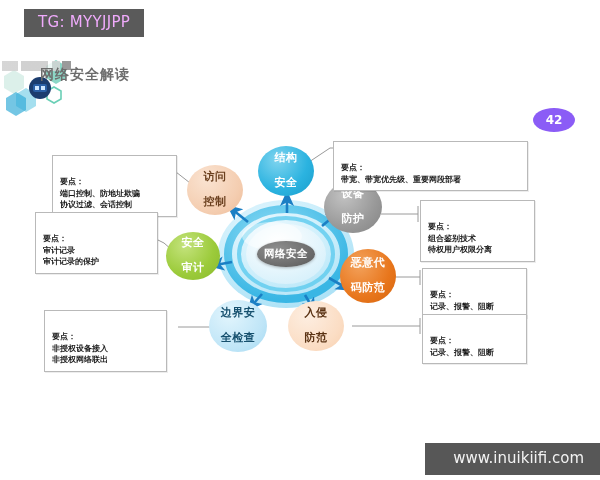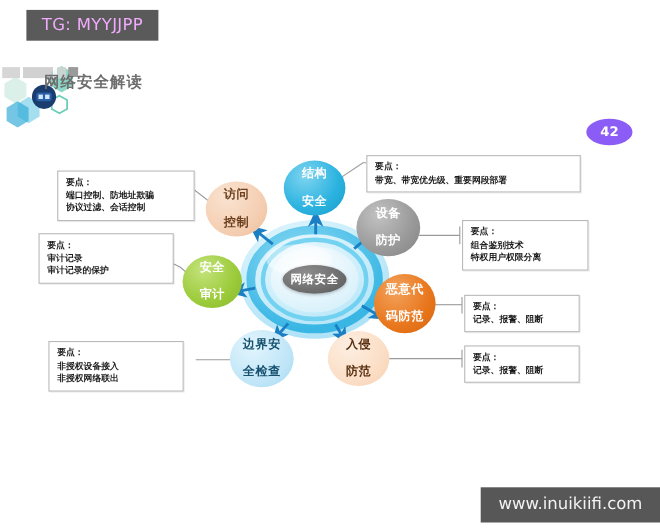--- a/index.html
+++ b/index.html
@@ -26,21 +26,21 @@
     white-space: nowrap;
   }
 
   
   .site-tag {
     position: absolute;
     right: 0px; bottom: 5px;
     background: #575757;
     color: #f2f2f2;
     font-size: 15px;
-    padding: 8px 16px 9px 16px;
+    padding: 8px 16px 9px 28px;
     line-height: 1;
     white-space: nowrap;
   }
 
   
   .header { position: absolute; left: 0; top: 56px; width: 340px; height: 62px; }
   .header-deco { position: absolute; left: 0; top: 0; width: 170px; height: 62px; }
   .header-title {
     position: absolute;
     left: 40px; top: 10px;
@@ -113,21 +113,21 @@
     letter-spacing: .5px;
     box-shadow: 0 1px 3px rgba(0,0,0,.28);
   }
 
   
   .callout {
     position: absolute;
     background: #ffffff;
     border: 1px solid #b9b9b9;
     box-shadow: 1px 1px 0 rgba(0,0,0,.07);
-    padding: 4px 6px 5px 7px;
+    padding: 20px 6px 5px 7px;
     font-size: 8px;
     line-height: 1.45;
     color: #1a1a1a;
     font-weight: bold;
     font-family: "DejaVu Sans", "Liberation Sans", sans-serif;
     white-space: nowrap;
   }
   .callout .ct-title { display: block; }
   .callout .ct-line  { display: block; }
 </style>
@@ -251,21 +251,21 @@
   </div>
 
   <div class="node" style="left:340px; top:249px; width:56px; height:54px;
               background:radial-gradient(ellipse at 35% 28%, #f3a25c 0%, #e8761c 60%, #d5640d 100%);">
     <span>
       <span>恶意代</span><br>
       <span>码防范</span>
     </span>
   </div>
 
-  <div class="node" style="left:298px; top:301px; width:56px; height:50px; color:#5a3213;
+  <div class="node" style="left:288px; top:301px; width:56px; height:50px; color:#5a3213;
               background:radial-gradient(ellipse at 35% 28%, #fdeee1 0%, #fbddc4 65%, #f7cfae 100%);align-items:center;">
     <span>
       <span>入侵</span><br>
       <span>防范</span>
     </span>
   </div>
 
   <div class="node" style="left:209px; top:300px; width:58px; height:52px; color:#16506e;
               background:radial-gradient(ellipse at 35% 28%, #e2f5fd 0%, #bfe5f7 65%, #a2d9f2 100%);">
     <span>

